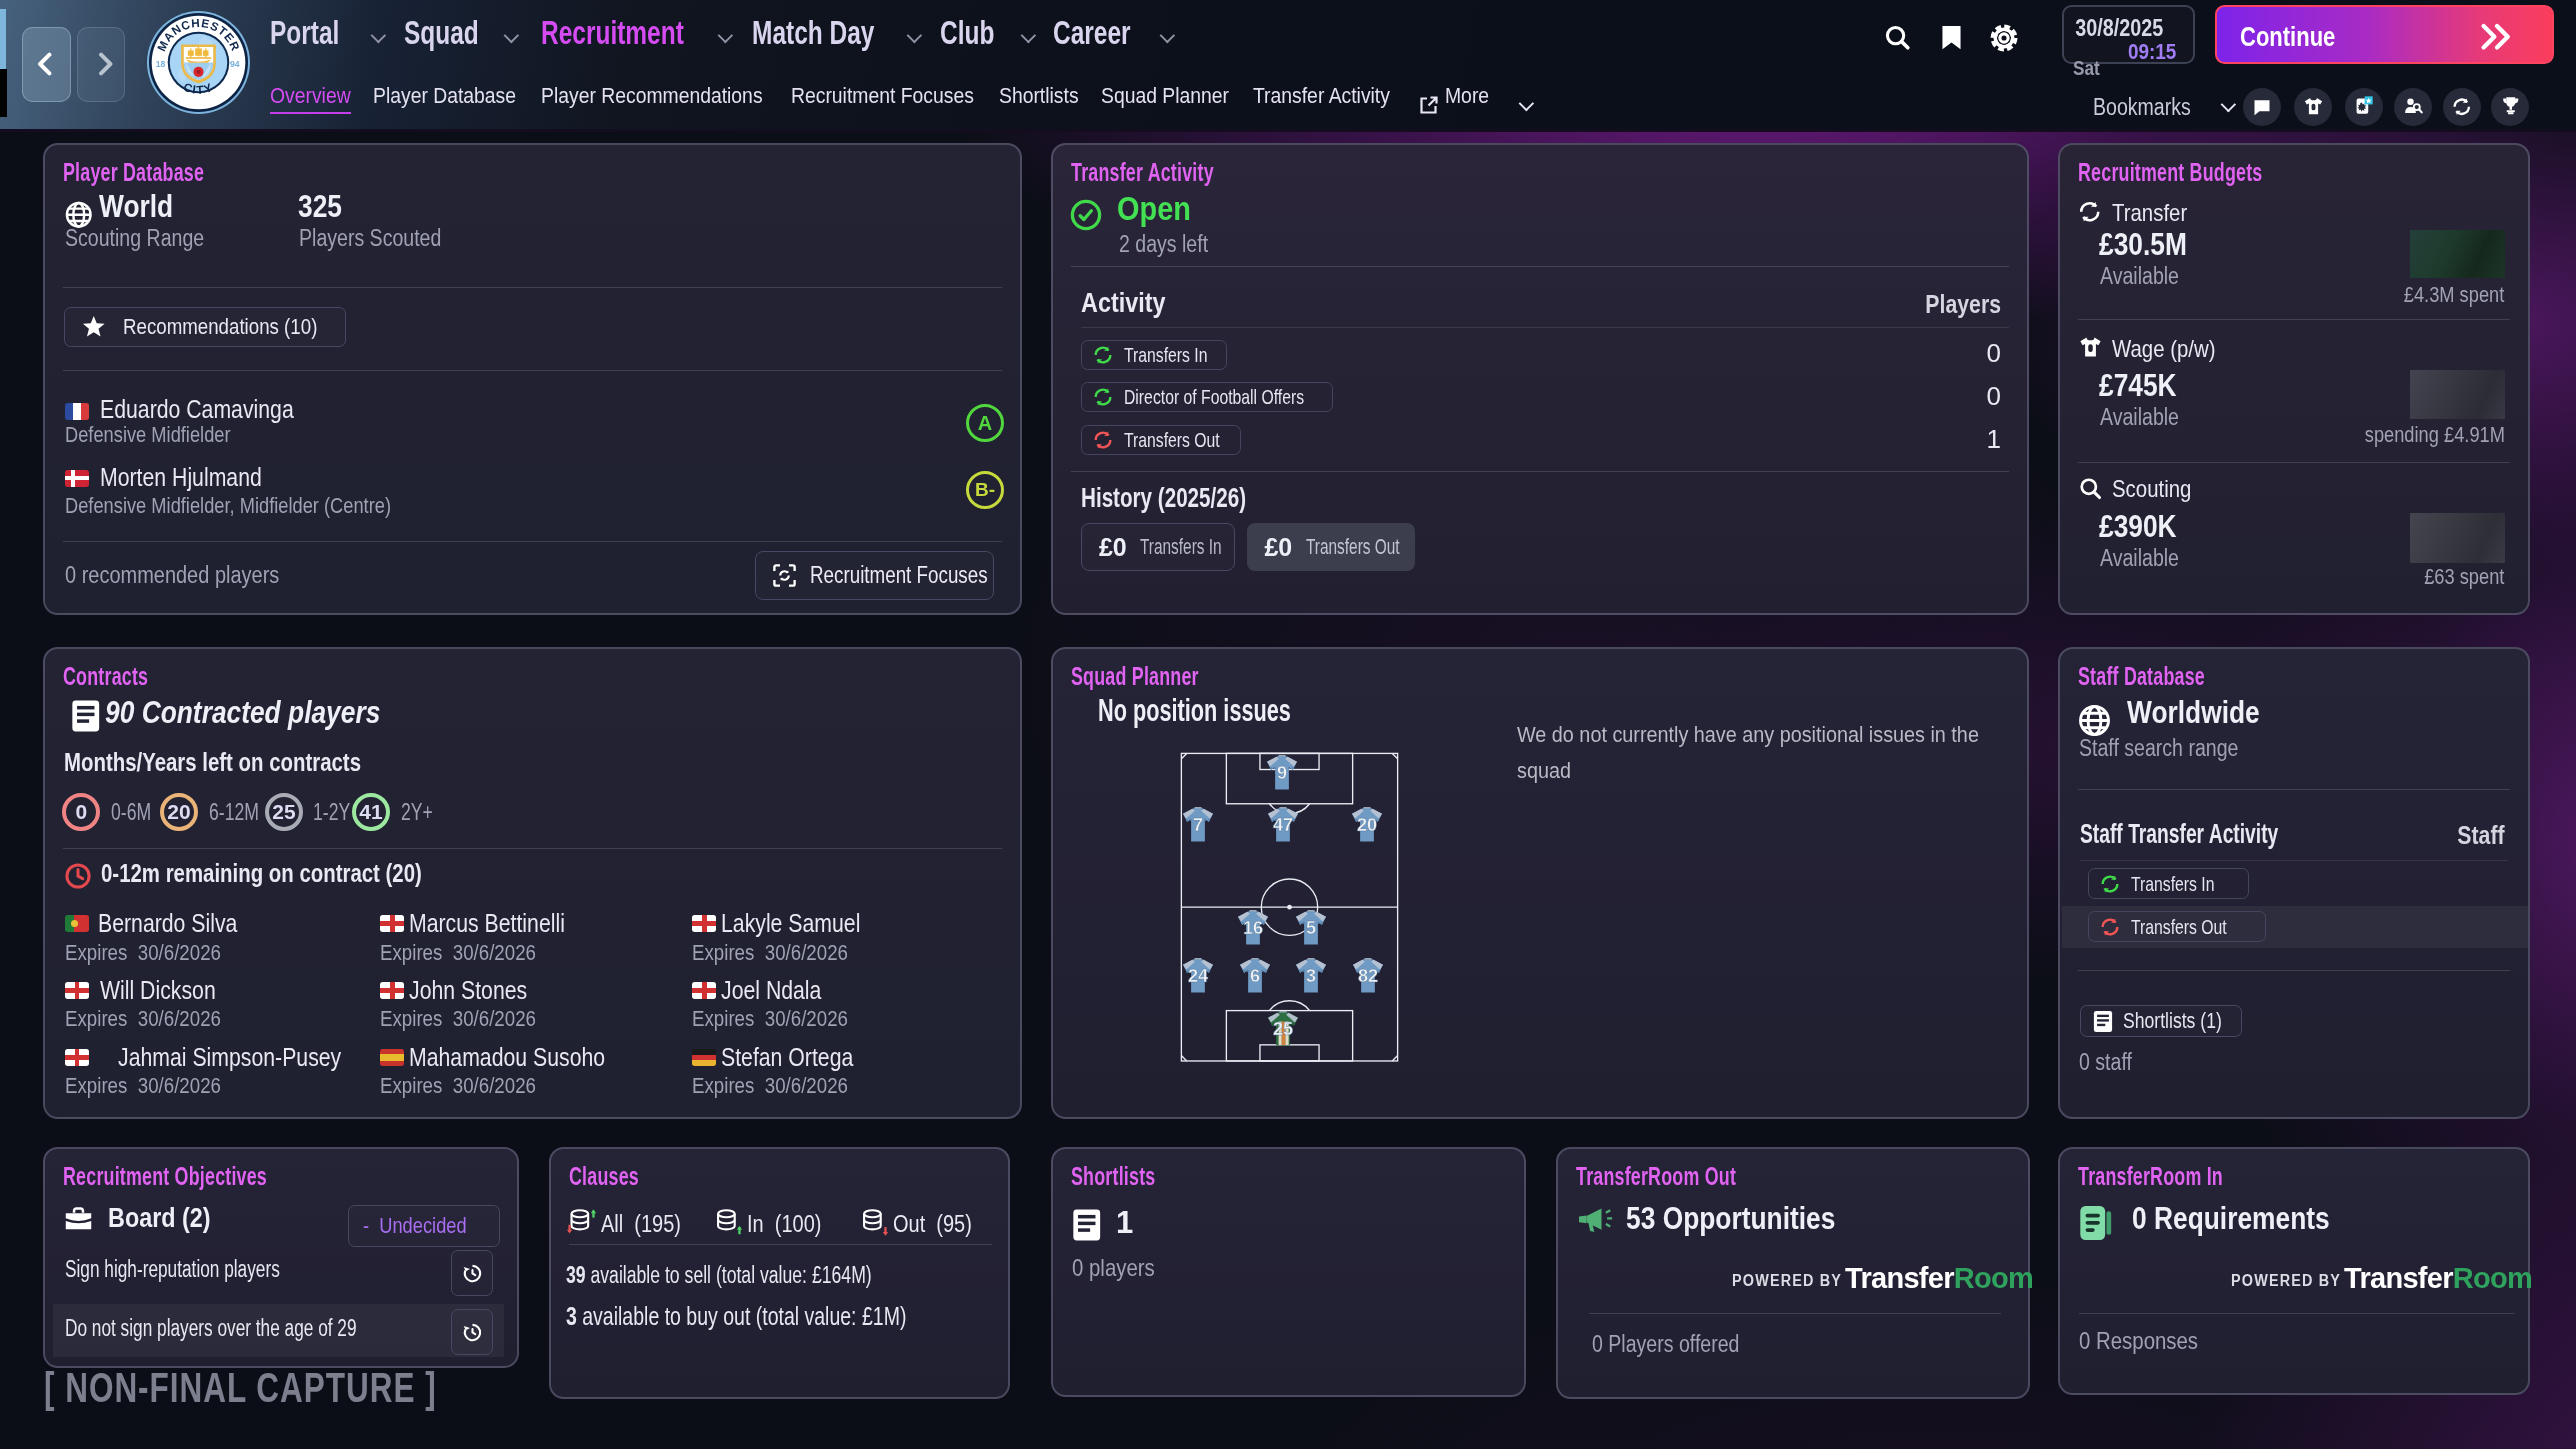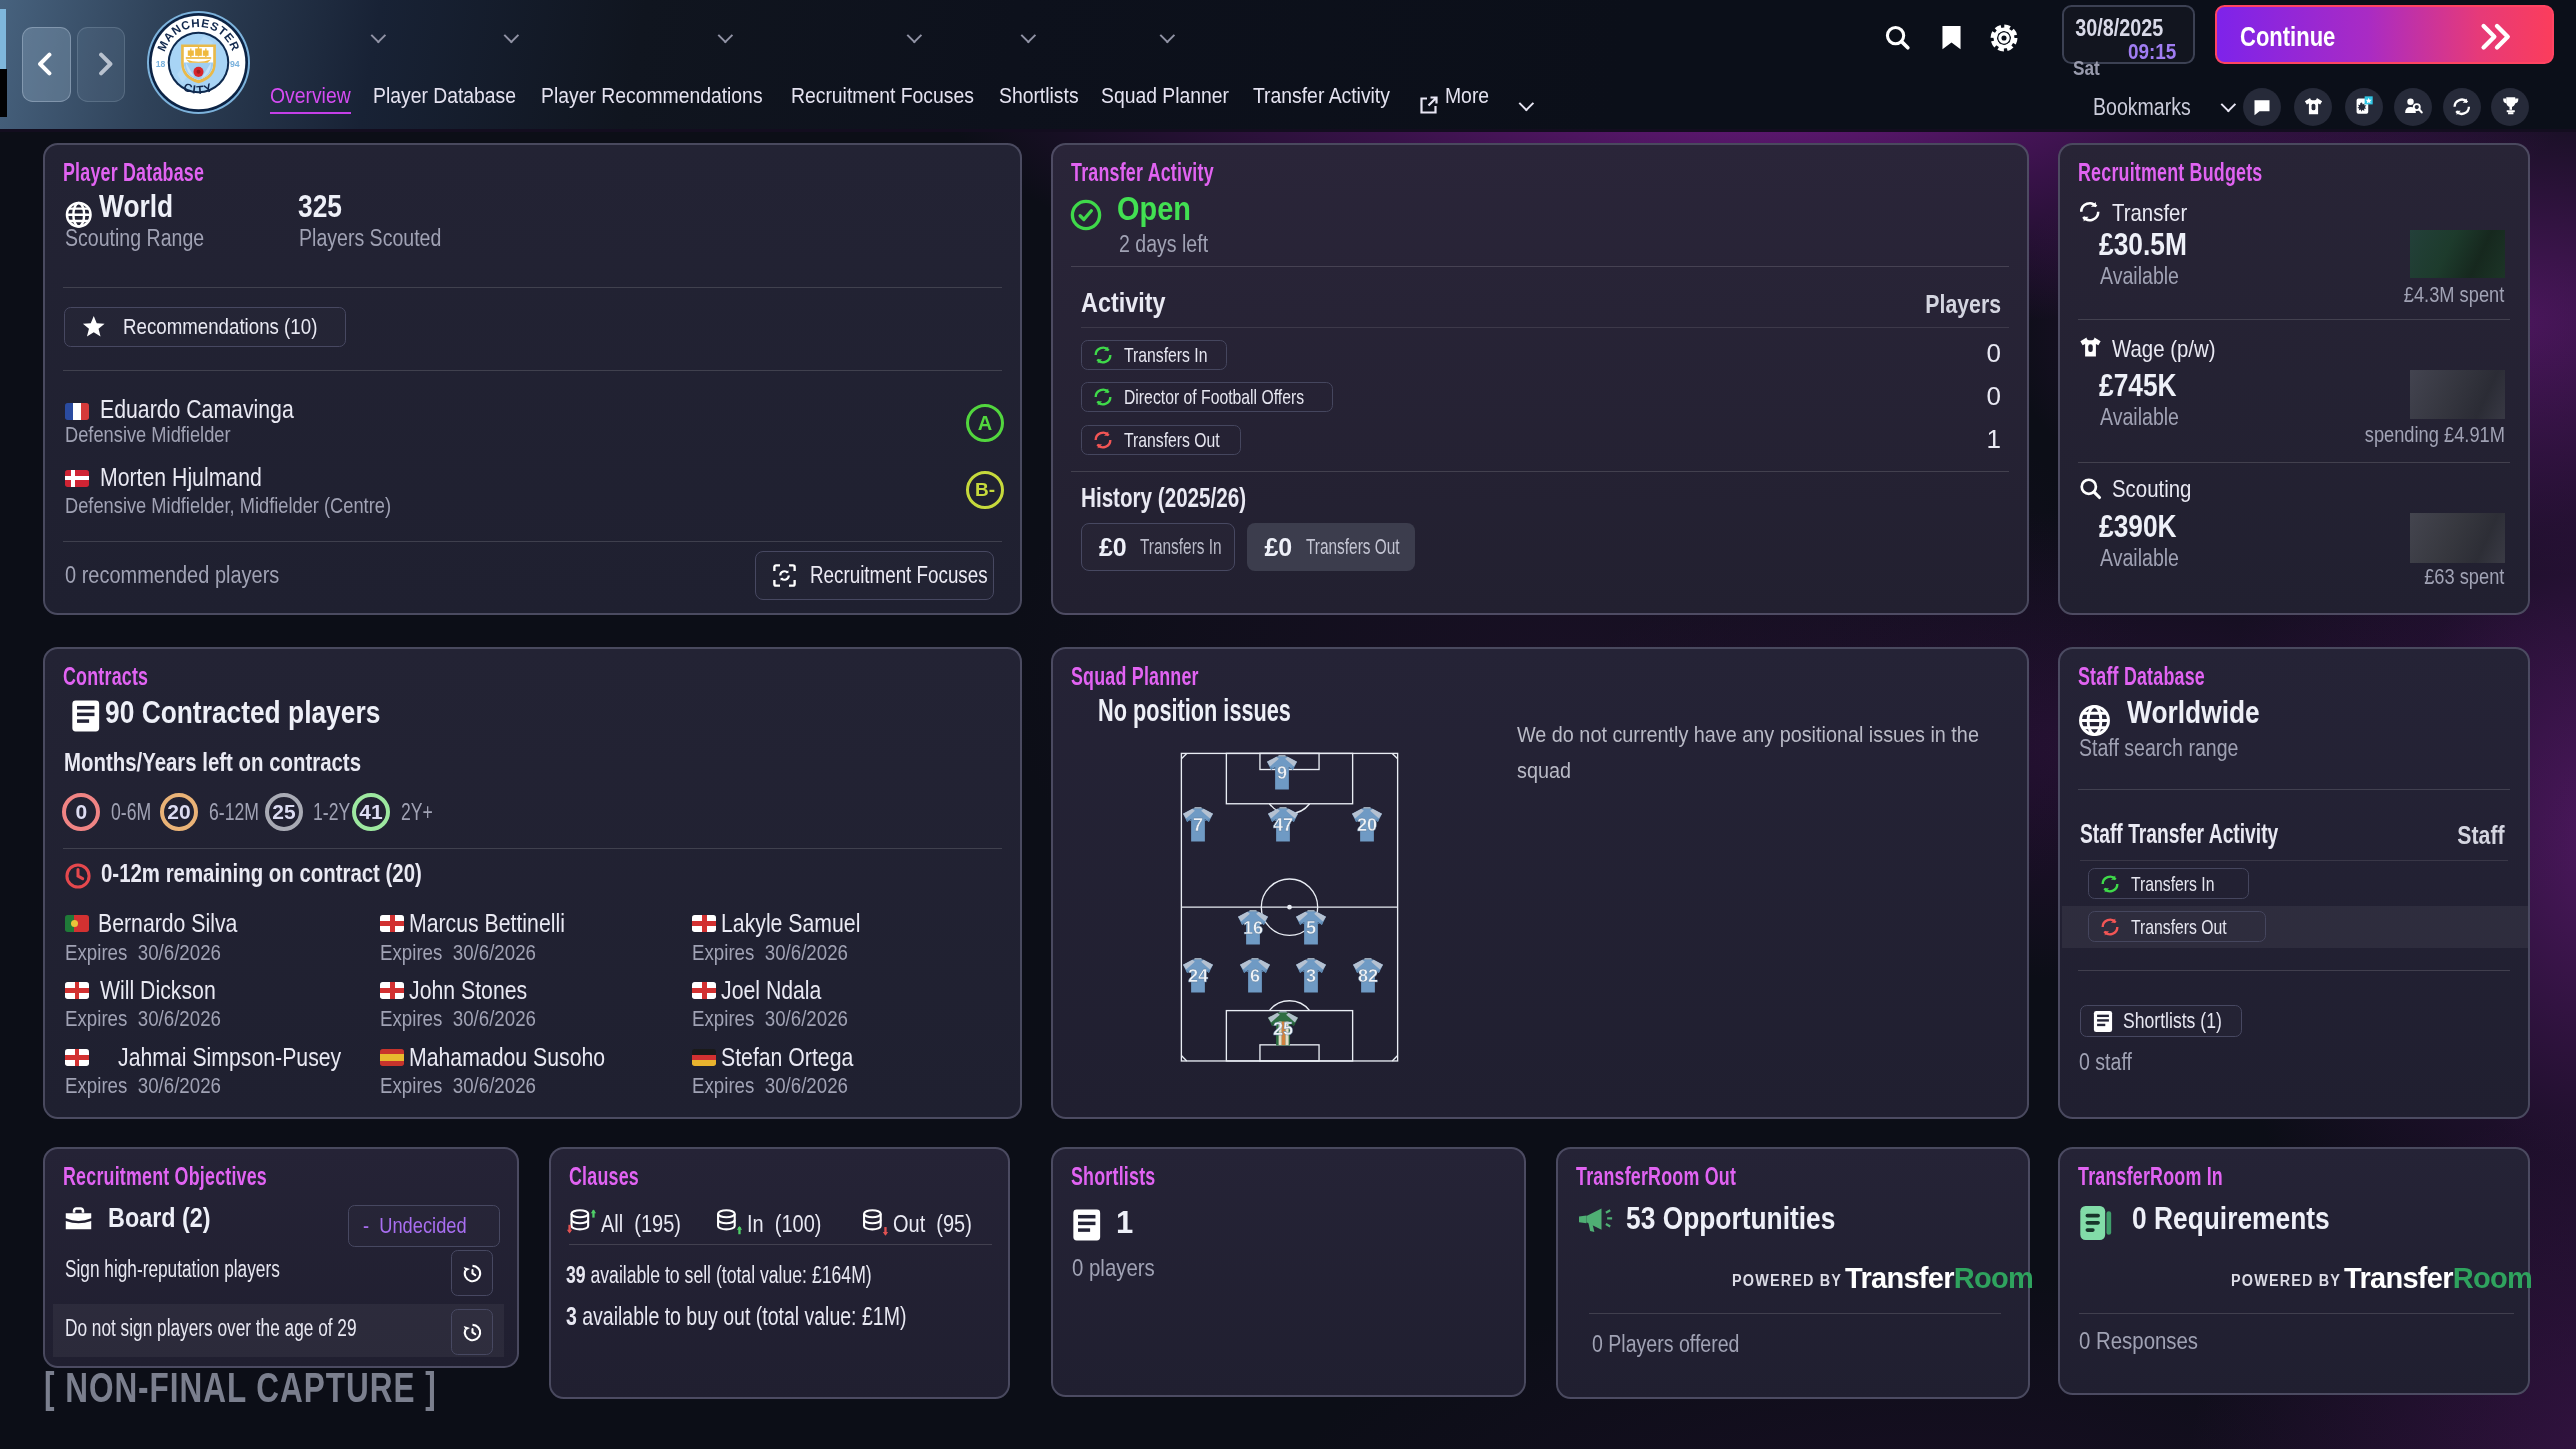--- a/index.html
+++ b/index.html
@@ -73,20 +73,28 @@
       <rect x="64.5" y="56" width="2" height="13"></rect>
         <rect x="76" y="53" width="2" height="15"></rect>
         <rect x="87" y="56" width="2" height="13"></rect>
       <rect x="58" y="69" width="38" height="2.5"></rect>
       <path d="M58.5 72.5 q18.5 7 37 0 l-5 5 h-27 z"></path>
     </g>
     <circle cx="77" cy="91" r="7.5" fill="#d8262c"></circle>
       <circle cx="77" cy="91" r="3" fill="#a31b20"></circle>
   </svg>
 
+  <div class="p" style="left:270px;top:12.7px;font-weight:700;font-size:34px;color:#d9d5ee;width:1342px;height:54px;">
+    <span class="s65 p" style="left:0;top:0;">Portal</span>
+    <span class="s65 p" style="left:134px;top:0;">Squad</span>
+    <span class="s65 p" style="left:271px;top:0;color:#d54cf2;">Recruitment</span>
+    <span class="s65 p" style="left:482px;top:0;">Match Day</span>
+    <span class="s65 p" style="left:670px;top:0;">Club</span>
+    <span class="s65 p" style="left:783px;top:0;">Career</span>
+  </div>
   <span class="caret p" style="left:364px;top:29.5px;"></span>
   <span class="caret p" style="left:497px;top:29.5px;"></span>
   <span class="caret p" style="left:711px;top:29.5px;"></span>
   <span class="caret p" style="left:900px;top:29.5px;"></span>
   <span class="caret p" style="left:1014px;top:29.5px;"></span>
   <span class="caret p" style="left:1153px;top:29.5px;"></span>
 
   <div class="p" style="left:270px;top:84px;font-size:21.5px;color:#e4e2f0;width:1476px;height:34px;">
     <span class="s9 p" style="left:0;top:0;color:#d54cf2;border-bottom:2.7px solid #c43fe8;padding-bottom:2.7px;">Overview</span>
     <span class="s9 p" style="left:103px;top:0;">Player Database</span>
@@ -217,21 +225,21 @@
   </div>
 </div>
 <div class="panel" id="contractsP" style="left:43px;top:647px;width:979px;height:472px;background:linear-gradient(180deg,#232334,#1f2030);">
   <div class="t"><span class="s7">Contracts</span></div>
   <svg class="p" style="left:25.5px;top:50px;" width="29.5" height="34" viewBox="0 0 22 25">
       <rect x="1" y="1" width="20" height="23" rx="2.5" fill="#fff"></rect>
       <rect x="4.5" y="5" width="13" height="2.6" fill="#232336"></rect>
       <rect x="4.5" y="10" width="13" height="2.6" fill="#232336"></rect>
       <rect x="4.5" y="15" width="9" height="2.6" fill="#232336"></rect>
     </svg>
-  <div class="p big" style="left:60px;top:46px;"><span class="s85">90 Contracted players</span></div>
+  <div class="p big" style="left:60px;top:46px;font-style:italic;"><span class="s85">90 Contracted players</span></div>
   <div class="p w" style="left:19px;top:99px;font-weight:700;font-size:25.5px;"><span class="s8">Months/Years left on contracts</span></div>
   <div class="p" style="left:17.4px;top:144px;width:38px;height:38px;border-radius:50%;border:4px solid #f08484;box-sizing:border-box;text-align:center;line-height:29.5px;font-weight:700;font-size:21px;color:#dcdcf2;">0</div>
   <div class="p gray" style="left:66px;top:150px;font-size:23.5px;"><span class="s75">0-6M</span></div>
   <div class="p" style="left:115px;top:144px;width:38px;height:38px;border-radius:50%;border:4px solid #eab377;box-sizing:border-box;text-align:center;line-height:29.5px;font-weight:700;font-size:21px;color:#dcdcf2;">20</div>
   <div class="p gray" style="left:164px;top:150px;font-size:23.5px;"><span class="s75">6-12M</span></div>
   <div class="p" style="left:220px;top:144px;width:38px;height:38px;border-radius:50%;border:4px solid #a9abb5;box-sizing:border-box;text-align:center;line-height:29.5px;font-weight:700;font-size:21px;color:#dcdcf2;">25</div>
   <div class="p gray" style="left:268px;top:150px;font-size:23.5px;"><span class="s75">1-2Y</span></div>
   <div class="p" style="left:307px;top:144px;width:38px;height:38px;border-radius:50%;border:4px solid #9de8a0;box-sizing:border-box;text-align:center;line-height:29.5px;font-weight:700;font-size:21px;color:#dcdcf2;">41</div>
   <div class="p gray" style="left:356px;top:150px;font-size:23.5px;"><span class="s75">2Y+</span></div>
   <div class="hdiv" style="left:18px;top:199px;width:939px;"></div>

